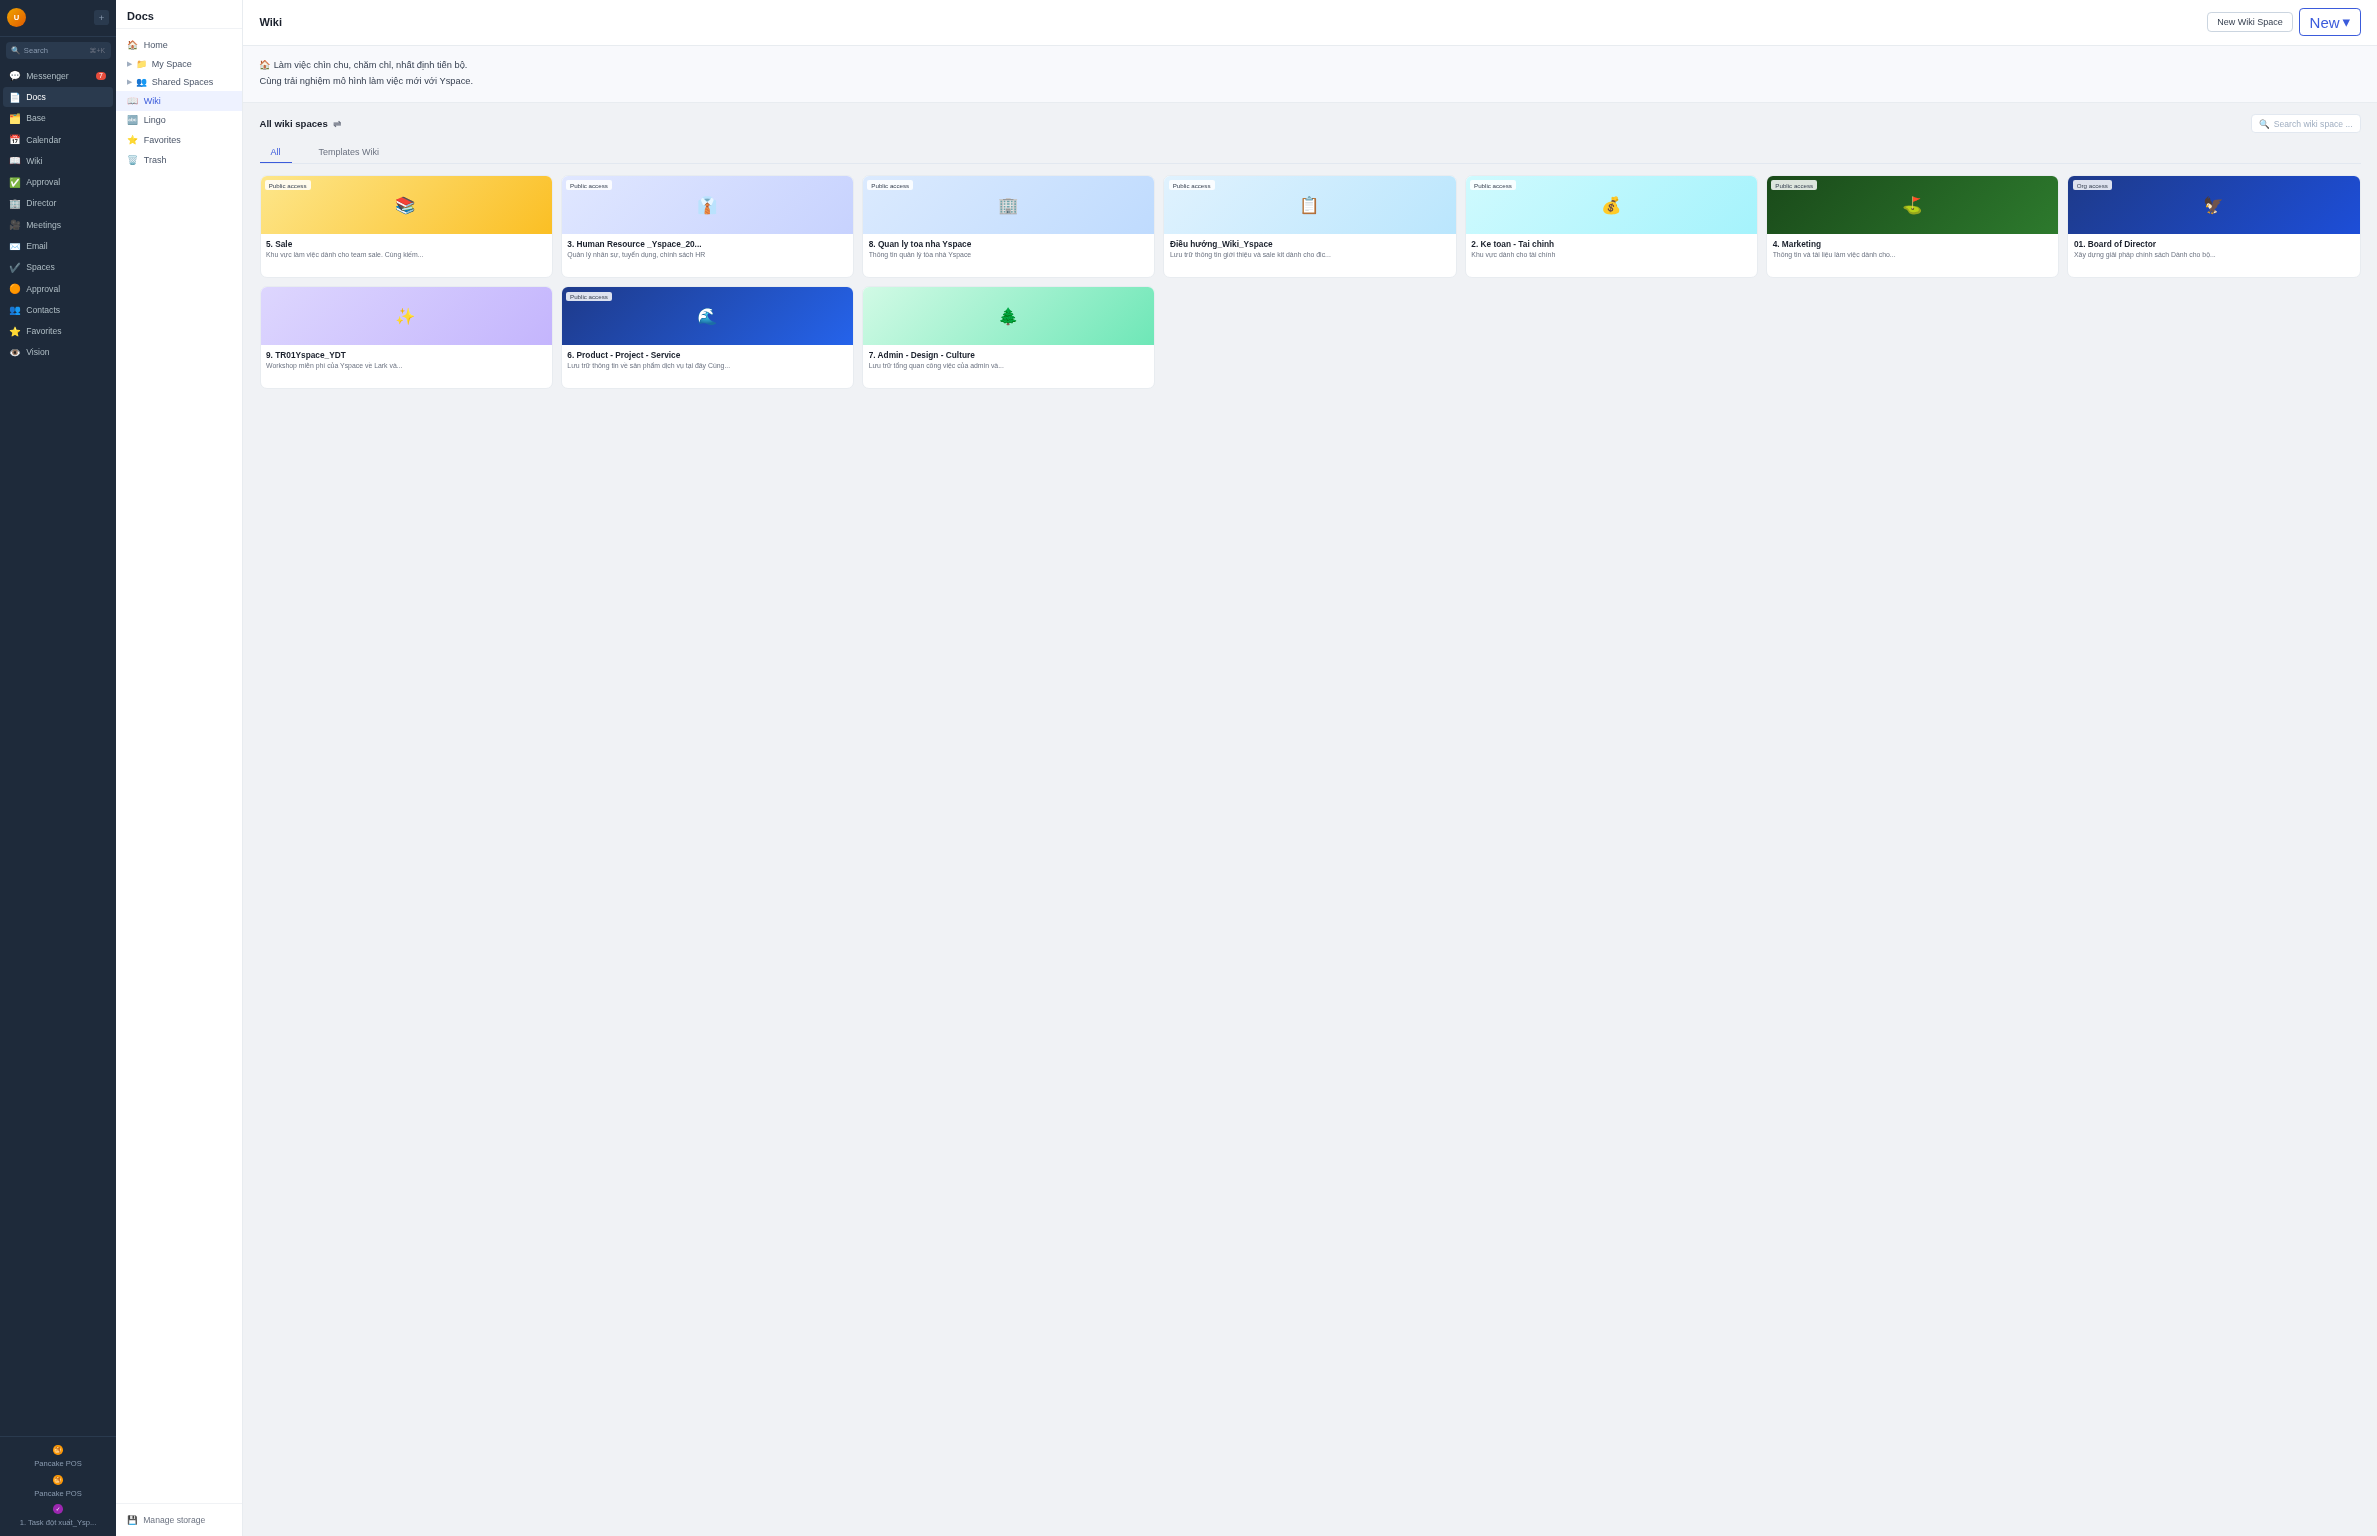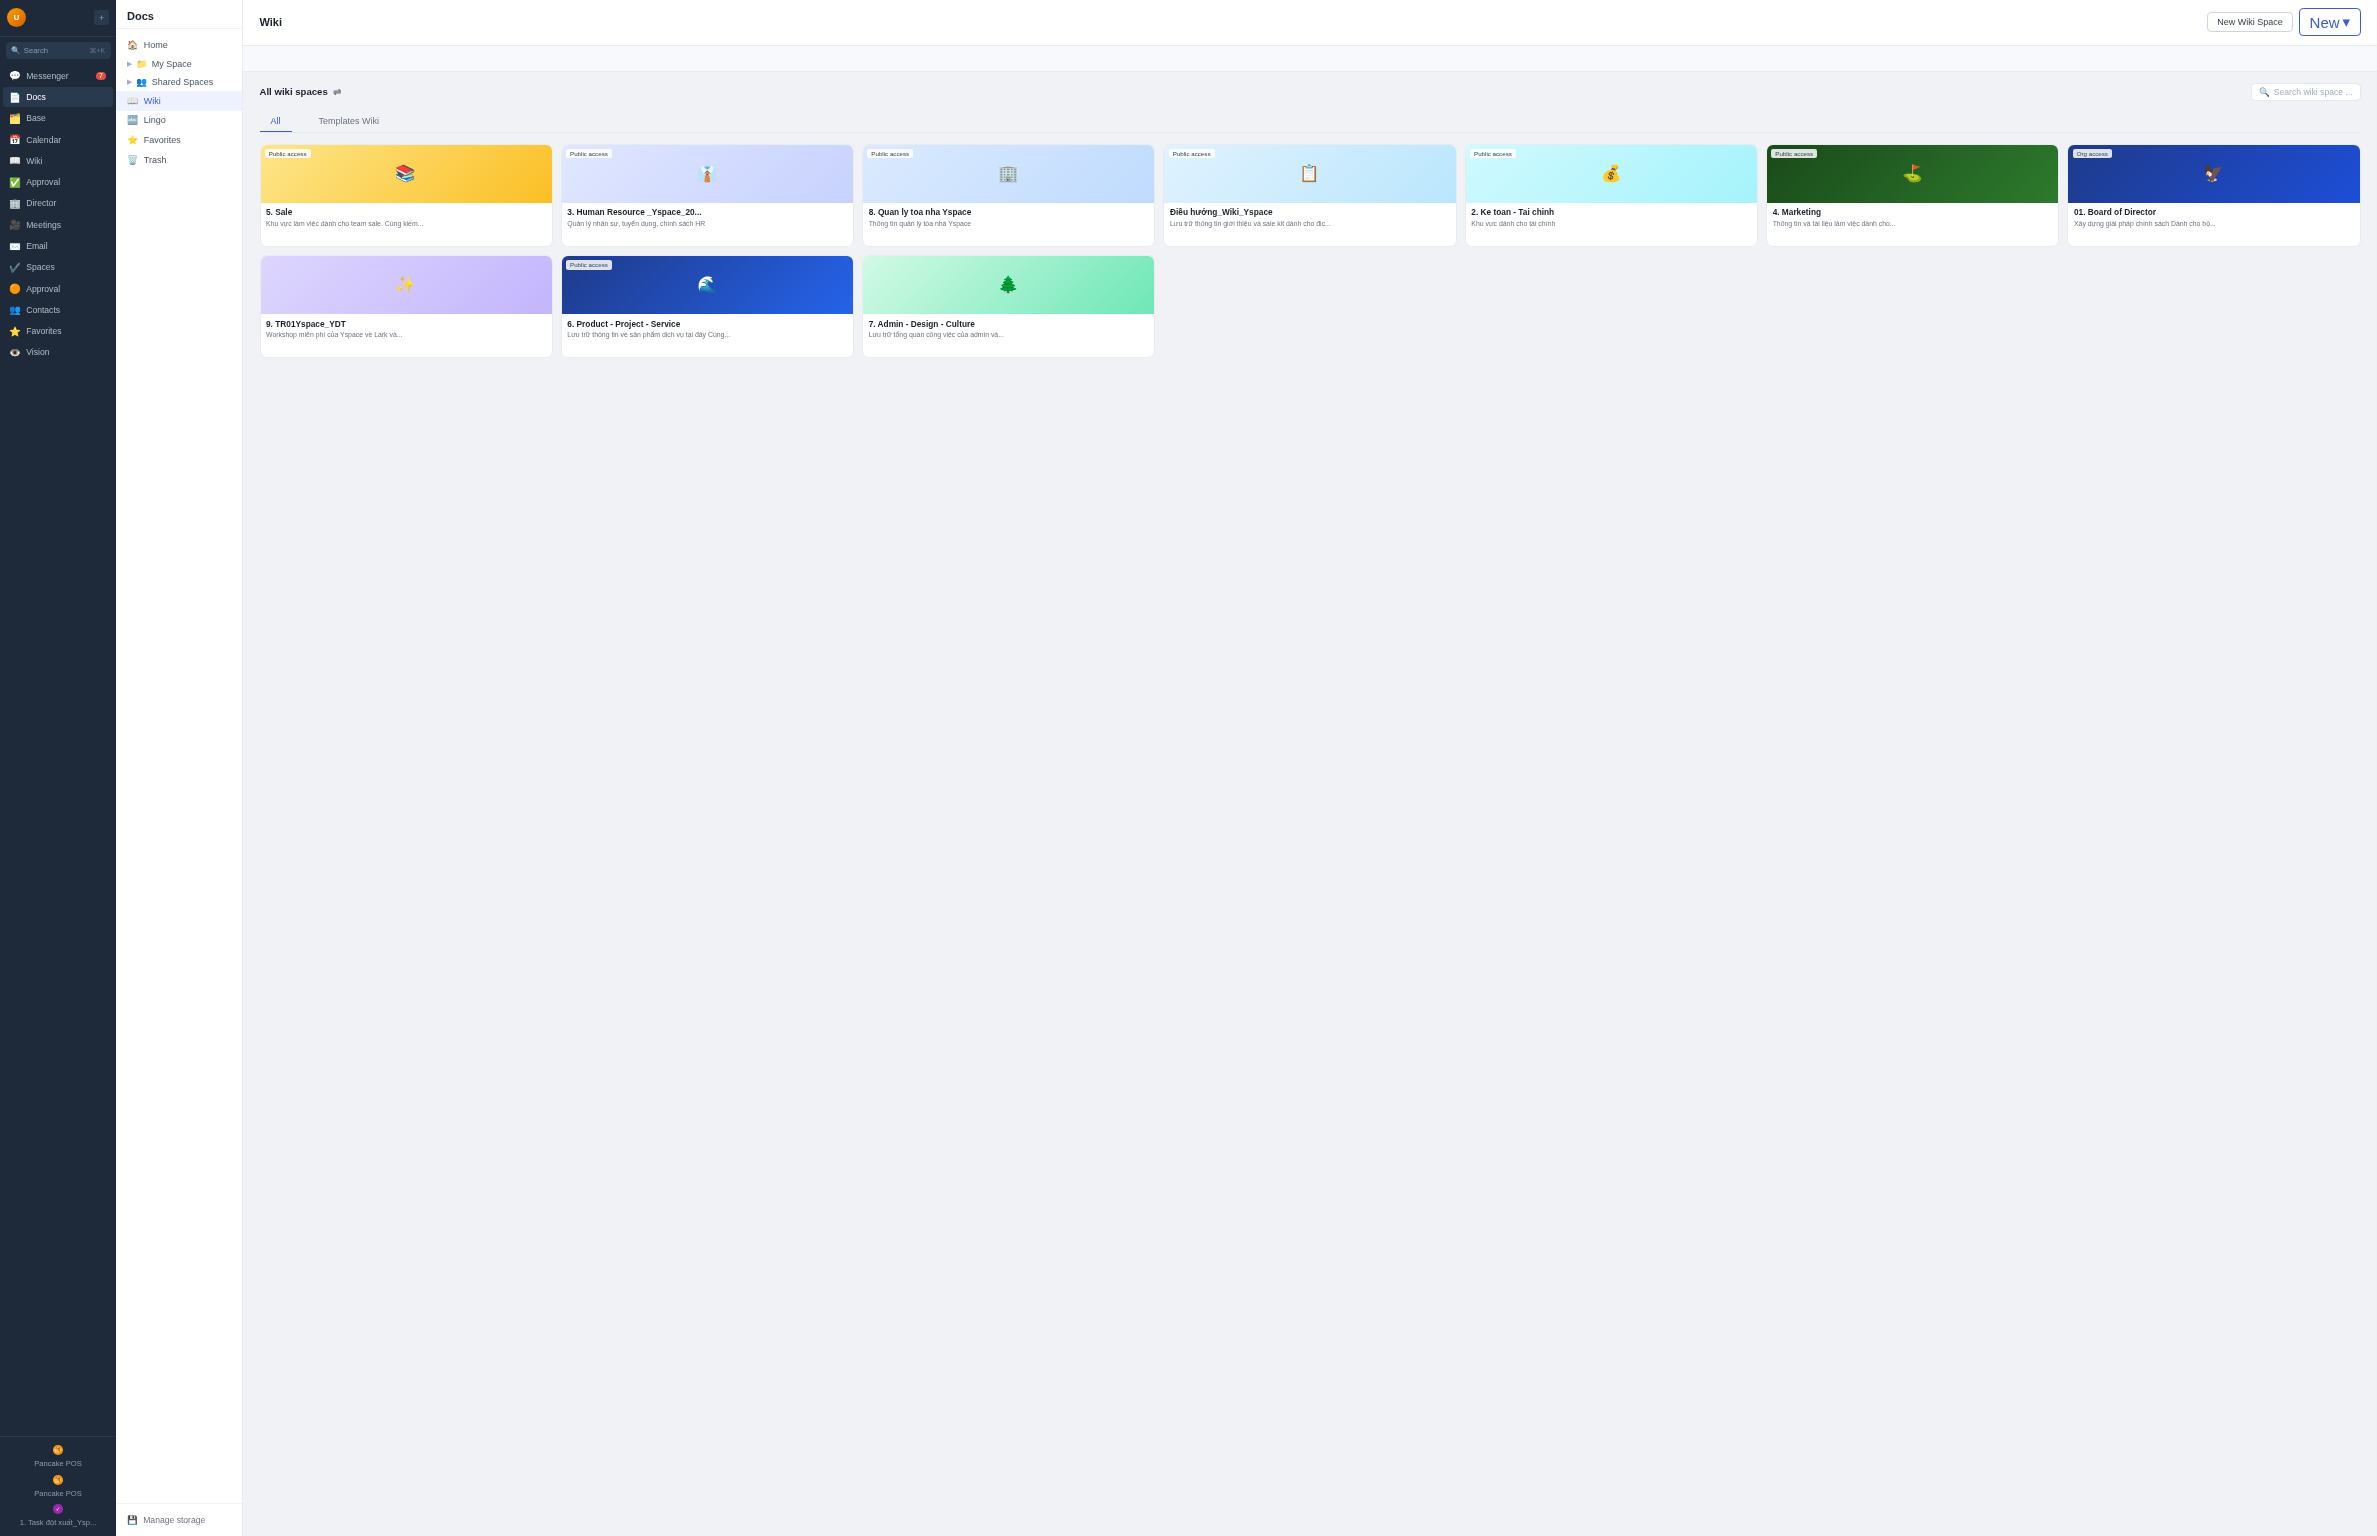--- a/index.html
+++ b/index.html
@@ -441,20 +441,22 @@
       <button class="btn-primary">
         <span>New</span>
         <span>▾</span>
       </button>
     </div>
   </div>
 
   <div class="main-body">
 
     <div class="banner">
+      <p>🏠 Làm việc chìn chu, chăm chỉ, nhất định tiến bộ.</p>
+      <p>Cùng trải nghiệm mô hình làm việc mới với Yspace.</p>
     </div>
 
     <div class="wiki-section">
       <div class="wiki-section-header">
         <div class="wiki-section-title">
           <span>All wiki spaces</span>
           <span class="filter-icon">⇌</span>
         </div>
         <div class="search-wiki">
           <span>🔍</span>

